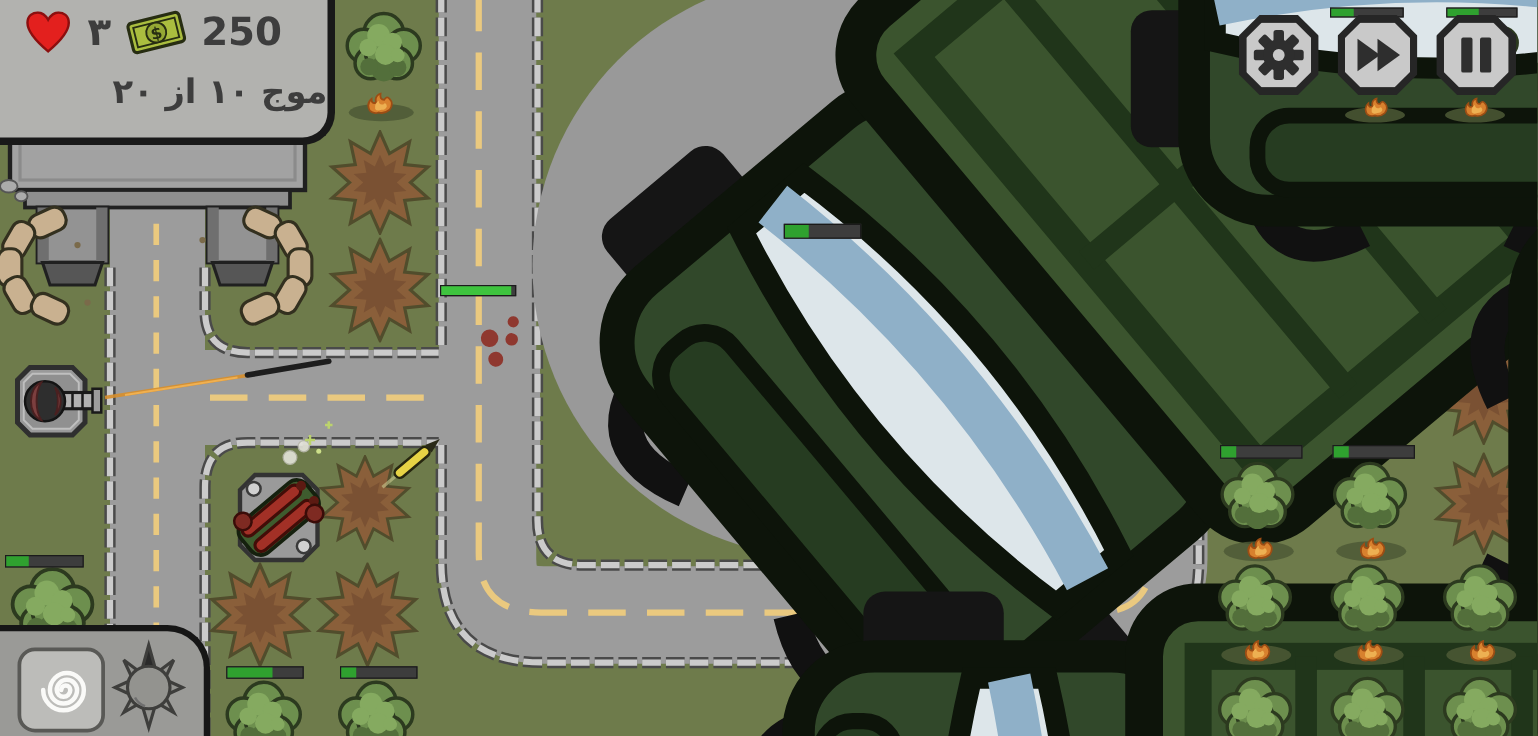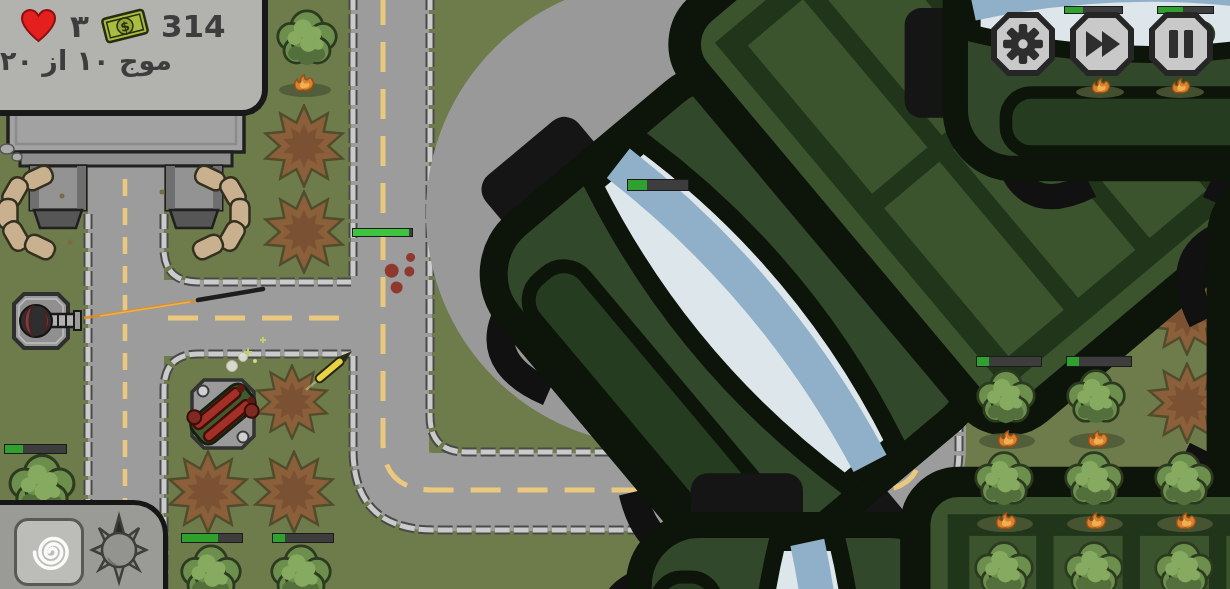--- a/index.html
+++ b/index.html
@@ -8,21 +8,21 @@
   .map{position:absolute;left:0;top:0;z-index:1}
   
   .hbar{position:absolute;background:#3d3d3d;border:1px solid #1b1b1b;z-index:5;box-sizing:border-box}
   .hfill{height:100%;background:#2fa12f}
   .hfill.bright{background:#3ec43e}
   
   .hud{position:absolute;left:0;top:0;width:268px;height:116px;background:#b2b2af;
        border:6px solid #191919;border-left:none;border-top:none;border-bottom-right-radius:26px;
        box-sizing:border-box;z-index:10;color:#3d3d3d}
   .hud-row1{display:flex;align-items:center;gap:13px;padding:8px 0 0 20px;font-size:31px;font-weight:bold}
-  .hud-row2{text-align:left;font-size:27px;font-weight:bold;margin-top:1px;letter-spacing:1px}
+  .hud-row2{text-align:right;font-size:27px;font-weight:bold;margin-top:14px;letter-spacing:1px}
   .cash-rot{transform:rotate(-14deg)}
   
   .controls{position:absolute;left:991px;top:12px;display:flex;gap:15px;z-index:10}
   .btn{width:64px;height:64px;background:#262626;position:relative;cursor:pointer;
        clip-path:polygon(26% 0,74% 0,100% 26%,100% 74%,74% 100%,26% 100%,0 74%,0 26%)}
   .btn-inner{position:absolute;inset:6px;background:#c9c9c9;display:flex;align-items:center;justify-content:center;
        clip-path:polygon(24% 0,76% 0,100% 24%,100% 76%,76% 100%,24% 100%,0 76%,0 24%)}
   
   .abilities{position:absolute;left:0;top:500px;width:168px;height:89px;background:#9a9a97;
        border-top:5px solid #161616;border-right:5px solid #161616;border-top-right-radius:34px;
@@ -317,21 +317,21 @@
       <svg width="37" height="35" viewBox="0 0 38 36">
         <path d="M19,33 C7,23 2,15 2,9.5 C2,3.5 6.5,1 10.5,1 C14,1 17,3.5 19,7 C21,3.5 24,1 27.5,1 C31.5,1 36,3.5 36,9.5 C36,15 31,23 19,33 Z" fill="#e3201e" stroke="#8c0f0f" stroke-width="2"></path>
       </svg>
       <span>۳</span>
       <svg class="cash-rot" width="46" height="36" viewBox="0 0 46 36">
         <rect x="2" y="6" width="42" height="24" rx="3" fill="#aabd3f" stroke="#272d12" stroke-width="2.5"></rect>
         <rect x="6" y="10" width="34" height="16" fill="none" stroke="#272d12" stroke-width="1.5"></rect>
         <circle cx="23" cy="18" r="8" fill="#95a834" stroke="#272d12" stroke-width="1.5"></circle>
         <text x="23" y="23" text-anchor="middle" font-size="13" font-weight="bold" fill="#272d12">$</text>
       </svg>
-      <span>314</span>
+      <span>250</span>
     </div>
     <div class="hud-row2" dir="rtl">موج ۱۰ از ۲۰</div>
   </div>
 
   <div class="controls">
     <div class="btn">
       <div class="btn-inner">
         <svg width="42" height="42" viewBox="0 0 40 40">
           <g fill="#2e2e2e">
             <rect x="16" y="1" width="8" height="10" rx="2"></rect>

